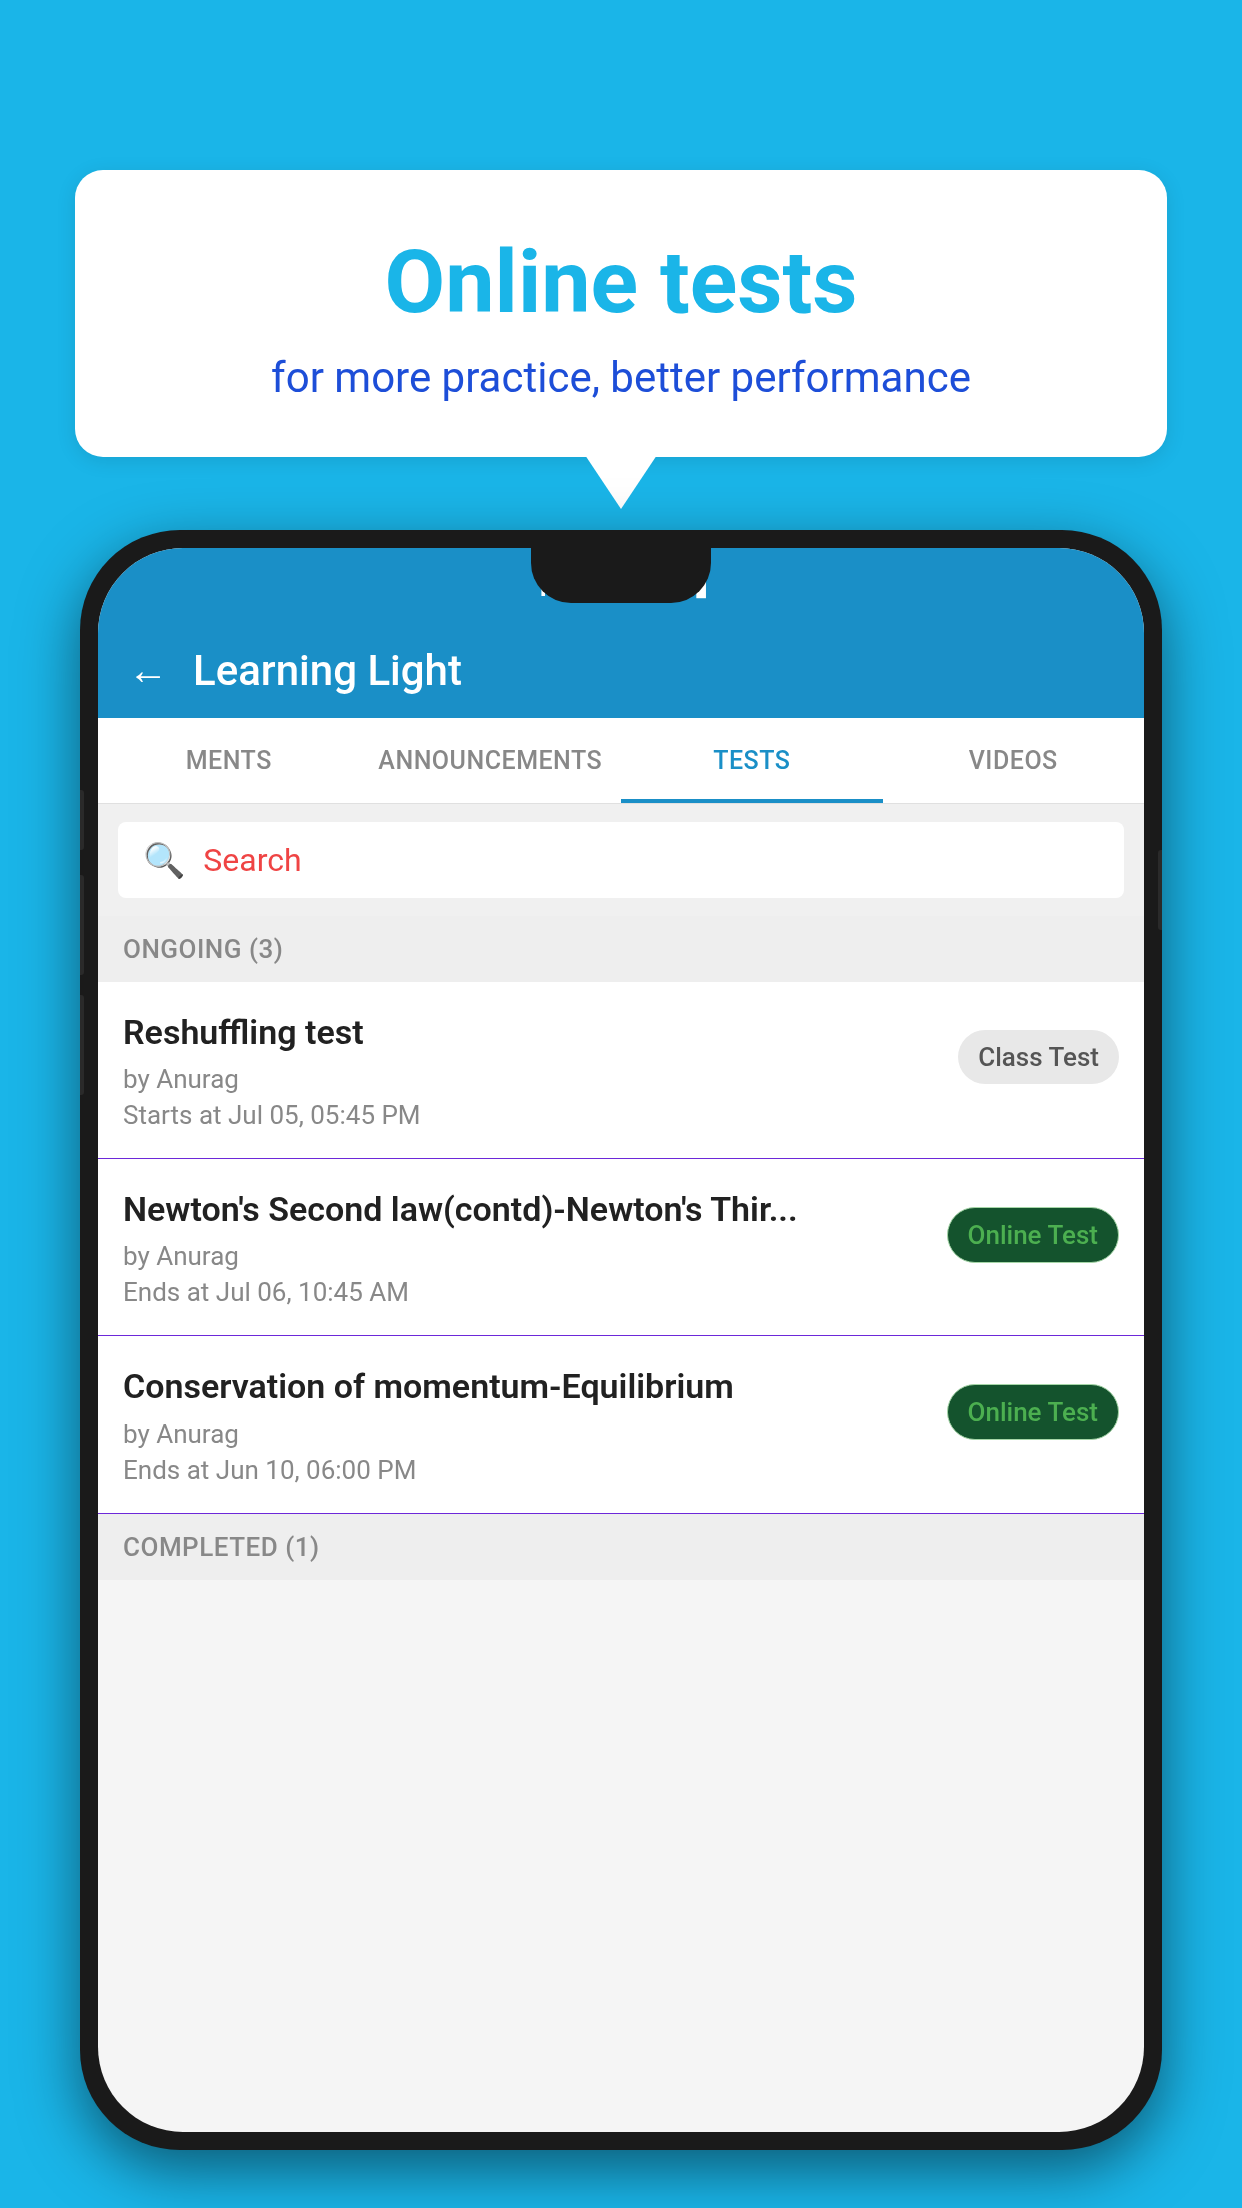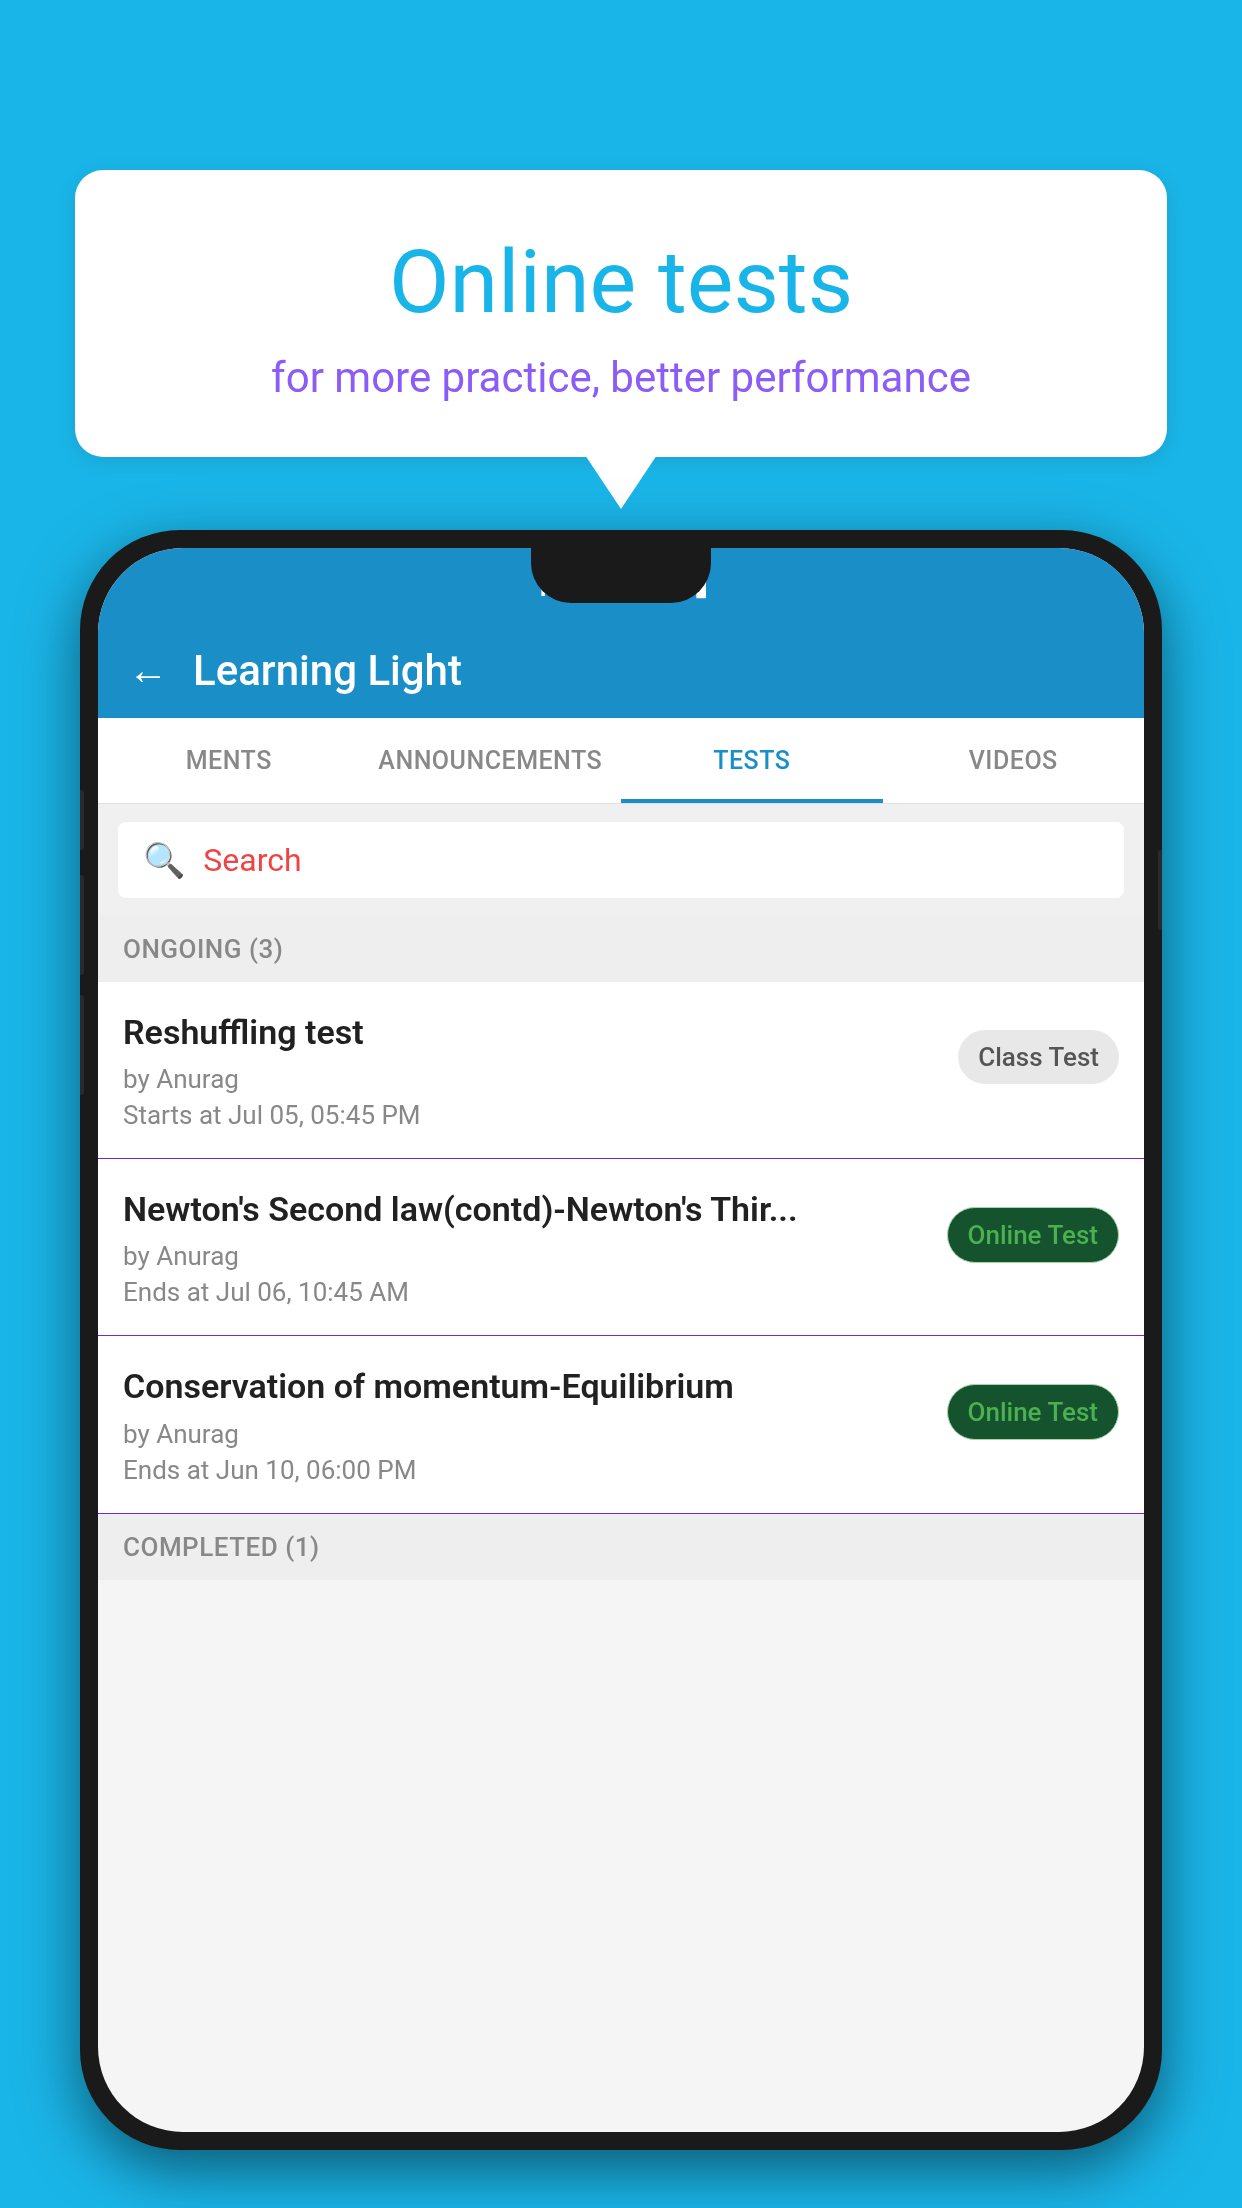--- a/index.html
+++ b/index.html
@@ -33,27 +33,27 @@
       width: 0;
       height: 0;
       border-left: 36px solid transparent;
       border-right: 36px solid transparent;
       border-top: 54px solid white;
     }
     .bubble-title {
       text-align: center;
       font-size: 88px;
       color: #1ab5e8;
-      font-weight: 400;
+      font-weight: 700;
       margin-bottom: 20px;
     }
     .bubble-subtitle {
       text-align: center;
       font-size: 42px;
-      color: #8b5cf6;
+      color: #1d4ed8;
       font-weight: 400;
     }
 
     
     .phone-container {
       position: absolute;
       top: 530px;
       left: 80px;
       right: 80px;
       bottom: 0;

